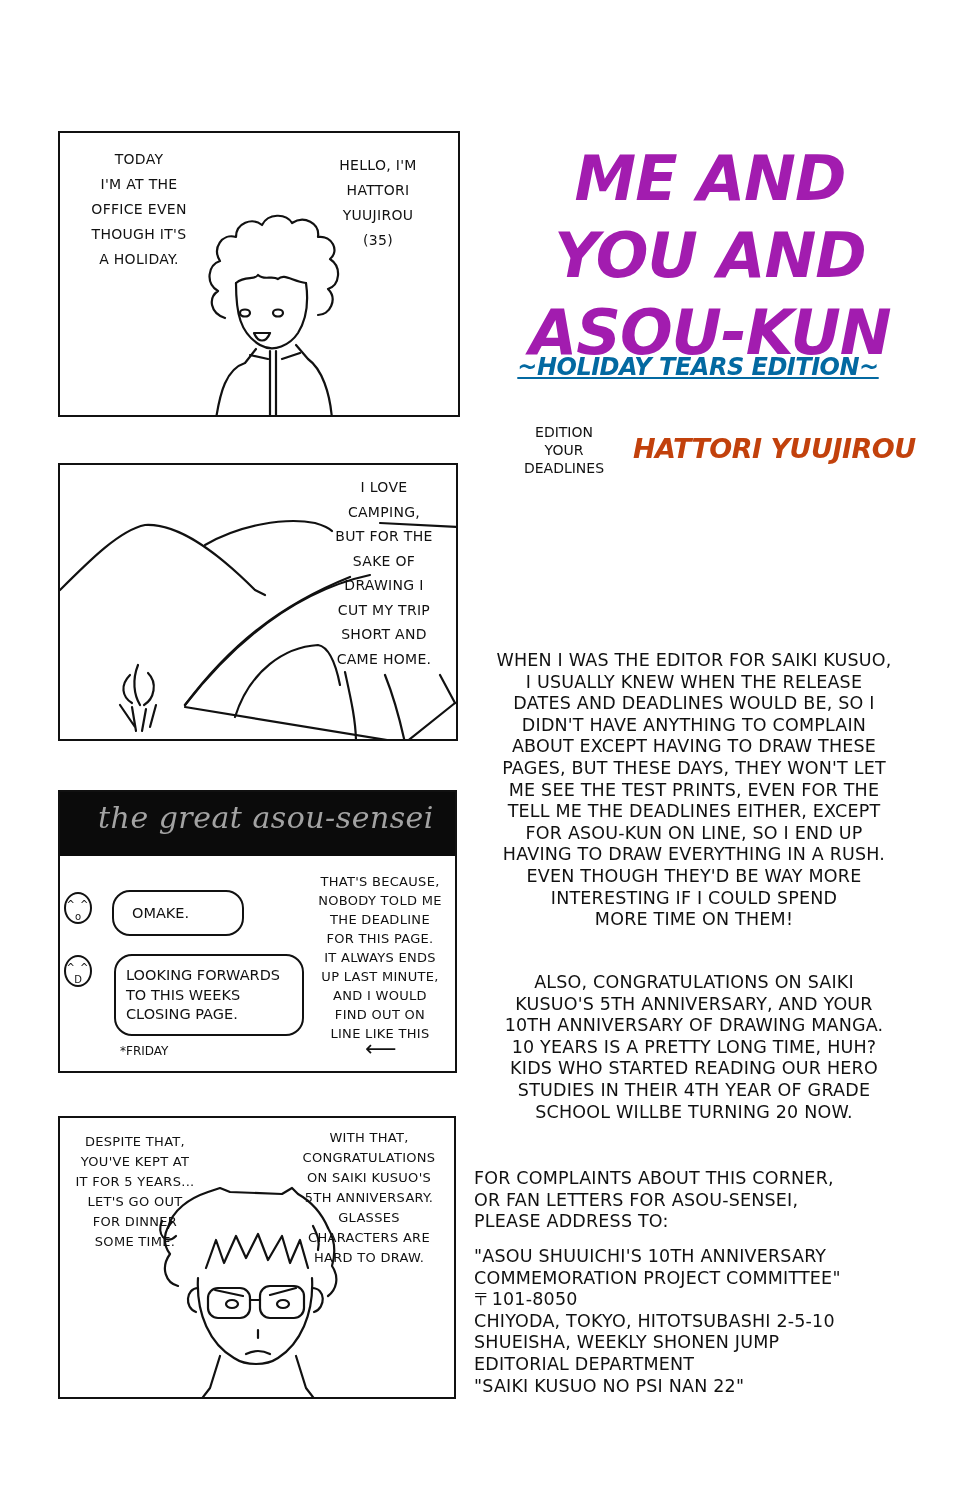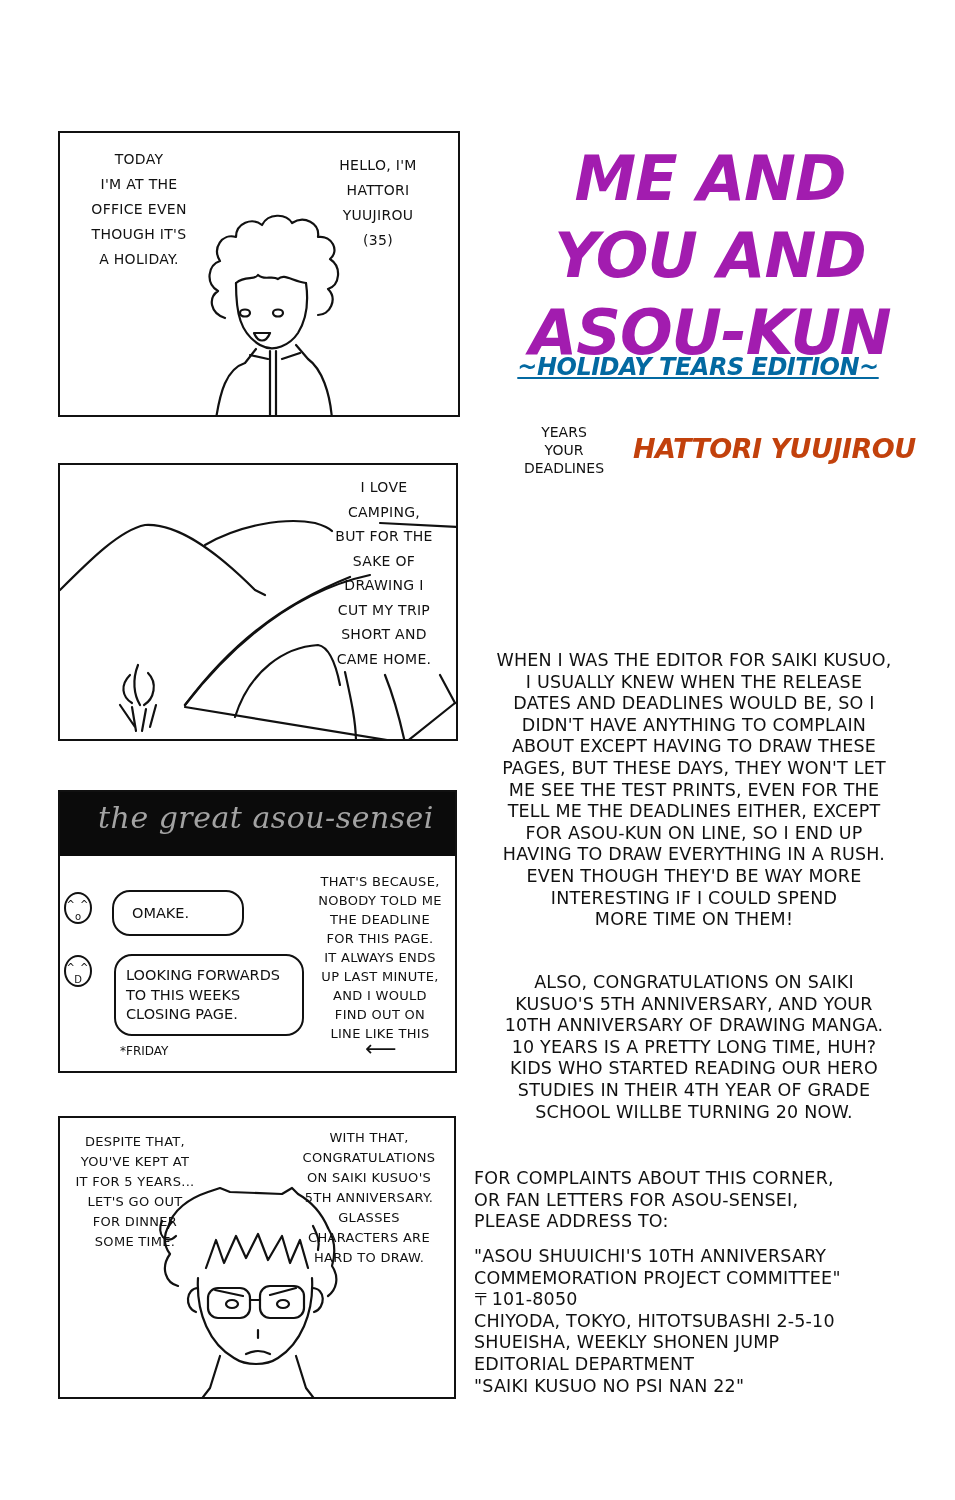--- a/index.html
+++ b/index.html
@@ -197,21 +197,21 @@
   </div>
 </div>
 
 <div class="title">
   <span class="line">ME AND</span>
   <span class="line">YOU AND</span>
   <span class="line">ASOU-KUN</span>
 </div>
 <div class="subtitle">~HOLIDAY TEARS EDITION~</div>
 <div class="tagline">
-  <span class="line">YEARS</span>
+  <span class="line">EDITION</span>
   <span class="line">YOUR</span>
   <span class="line">DEADLINES</span>
 </div>
 <div class="author">HATTORI YUUJIROU</div>
 
 <div class="prose center" style="left:468px; top:650px; width:452px;">
   <span class="line">WHEN I WAS THE EDITOR FOR SAIKI KUSUO,</span>
   <span class="line">I USUALLY KNEW WHEN THE RELEASE</span>
   <span class="line">DATES AND DEADLINES WOULD BE, SO I</span>
   <span class="line">DIDN'T HAVE ANYTHING TO COMPLAIN</span>

